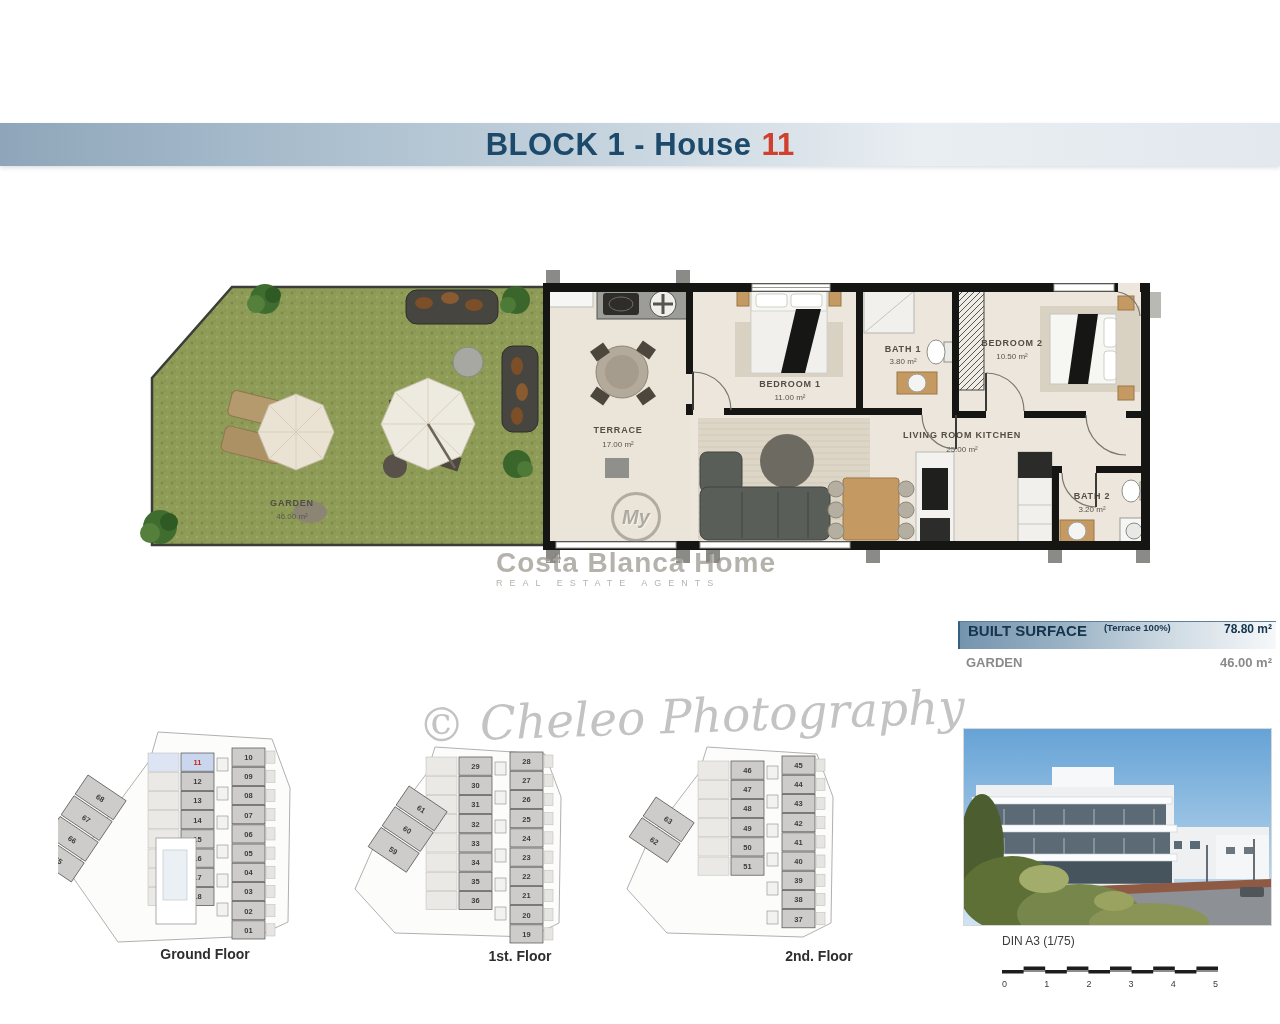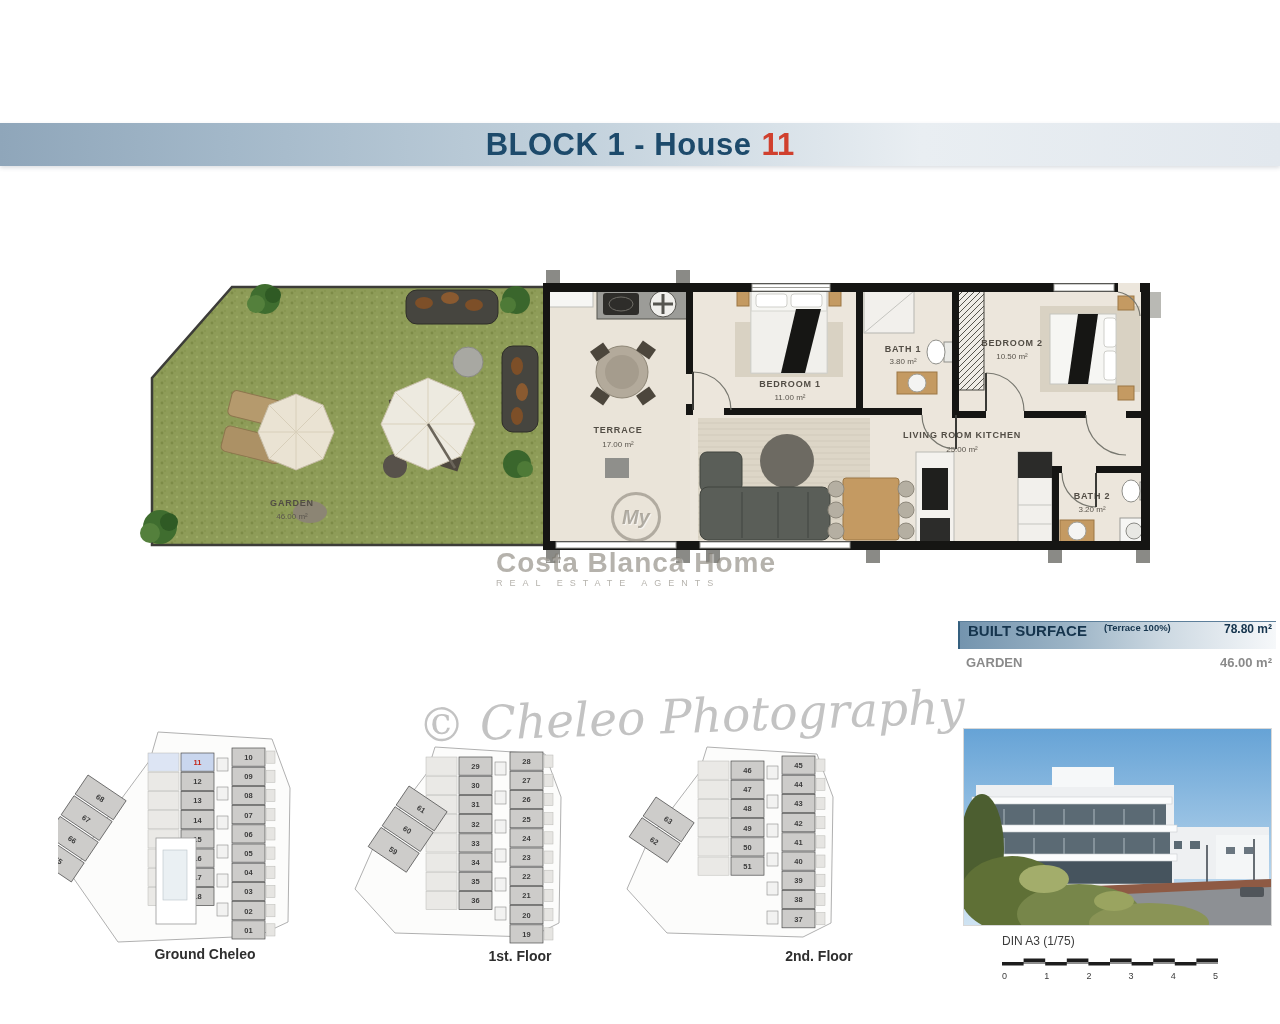--- a/index.html
+++ b/index.html
@@ -36,21 +36,21 @@
                    border-top:1px solid #5d7f9a;border-left:2px solid #35607f;}
   .surf-row .lbl{font-size:15px;font-weight:bold;color:#15344d;}
   .surf-row .note{font-size:9.5px;font-weight:bold;color:#15344d;margin-left:17px;}
   .surf-row .val{margin-left:auto;font-size:12px;font-weight:bold;color:#15344d;}
   .surf-row.plain{margin-top:2px;}
   .surf-row.plain .lbl{color:#8a8a8a;font-size:13px;font-weight:bold;}
   .surf-row.plain .val{color:#8a8a8a;font-size:13px;font-weight:bold;}
   
   .photo{position:absolute;left:963px;top:728px;width:307px;height:196px;border:1px solid #d8d8d8;}
   .scale{position:absolute;left:1002px;top:934px;width:230px;}
-  .scale .din{font-size:12px;color:#3c3c3c;margin-bottom:4px;}
+  .scale .din{font-size:12px;color:#3c3c3c;margin-bottom:12px;}
   .ticks{display:flex;width:216px;justify-content:space-between;font-size:9px;color:#3c3c3c;margin-top:1px;}
   
   .mini{position:absolute;}
   .mini-label{position:absolute;width:170px;text-align:center;font-size:14px;font-weight:bold;color:#2e2e2e;}
 </style>
 </head>
 <body>
 
 <div class="band">
   <span class="t1">BLOCK 1 - House</span>
@@ -585,15 +585,15 @@
       <text x="195.5" y="190.5" text-anchor="middle" font-size="7.5" font-weight="bold" font-family="&quot;Liberation Sans&quot;,sans-serif" fill="#3c3c3c">37</text>
       <rect x="213" y="181.6" width="9" height="12.2" fill="#e6e5e2" stroke="#b8b8b4" stroke-width="0.5"></rect>
       <g transform="translate(53,66) rotate(34)">
         <rect x="0" y="0" width="46" height="23" fill="#cdccca" stroke="#4d4d4d" stroke-width="0.7"></rect>
         <text x="23" y="15" text-anchor="middle" font-size="7.5" font-weight="bold" font-family="&quot;Liberation Sans&quot;,sans-serif" fill="#3c3c3c">63</text>
         <rect x="0" y="25" width="46" height="23" fill="#cdccca" stroke="#4d4d4d" stroke-width="0.7"></rect>
         <text x="23" y="40" text-anchor="middle" font-size="7.5" font-weight="bold" font-family="&quot;Liberation Sans&quot;,sans-serif" fill="#3c3c3c">62</text>
       </g>
     </svg>
 </div>
-<div class="mini-label" style="left:120px;top:946px">Ground Cheleo</div>
+<div class="mini-label" style="left:120px;top:946px">Ground Floor</div>
 <div class="mini-label" style="left:435px;top:948px">1st. Floor</div>
 <div class="mini-label" style="left:734px;top:948px">2nd. Floor</div>
 
 </body></html>

